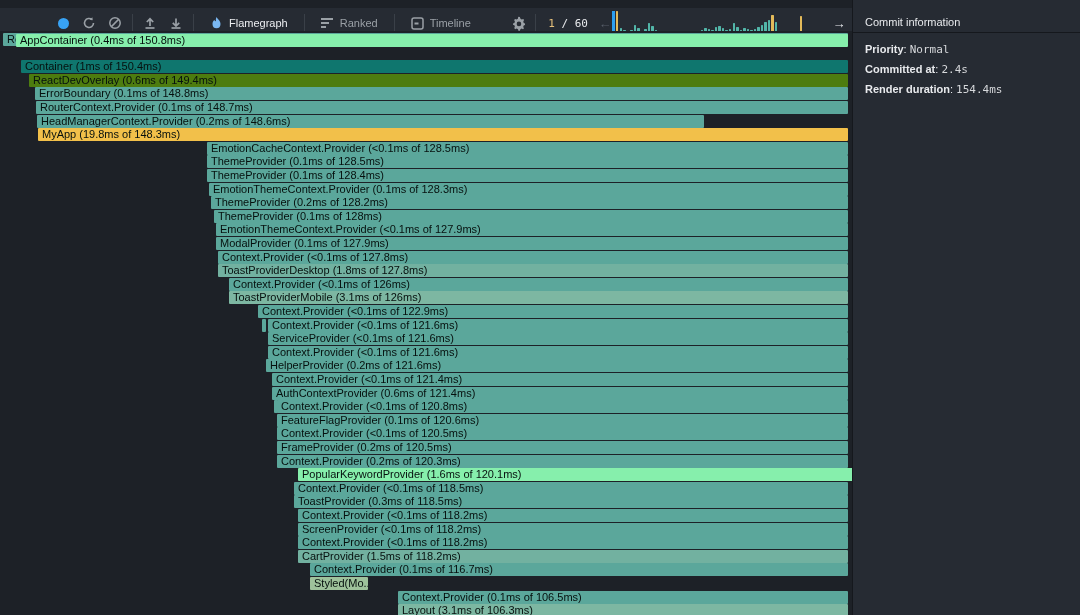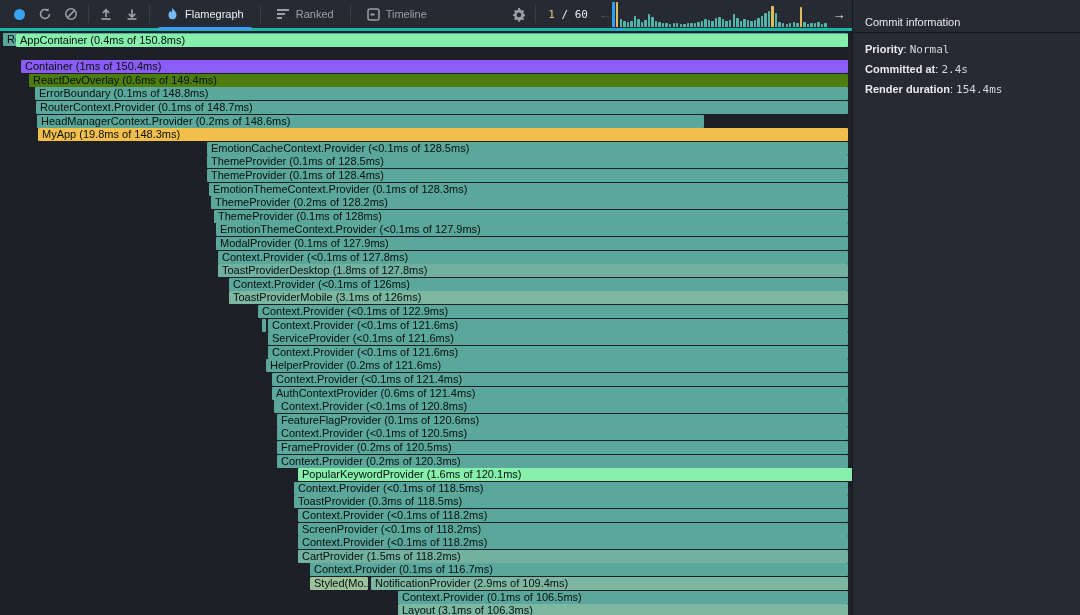--- a/index.html
+++ b/index.html
@@ -1,20 +1,20 @@
 <!DOCTYPE html>
 <html><head>
 <meta charset="utf-8">
 <style>
   * { margin:0; padding:0; box-sizing:border-box; }
   html,body { width:1080px; height:615px; overflow:hidden; background:#1d2127;
               font-family:"Liberation Sans", sans-serif; }
-  .toolbar { position:absolute; left:0; top:0; width:852px; height:31px;
-             background:#262b33; border-bottom:3px solid #14b8a6;
-             display:flex; align-items:center; }
+  .toolbar { position:absolute; left:0; top:8px; width:852px; height:31px;
+             background:#262b33; border-bottom:1px solid #14b8a6;
+             display:flex; align-items:center;padding-left:44px; }
   .tb-btn { display:flex; align-items:center; justify-content:center;
             width:26px; height:26px; cursor:pointer; }
   .record-dot { width:11px; height:11px; border-radius:50%; background:#38a3f5; }
   .divider { width:1px; height:18px; background:#3a4048; margin:0 4px; }
   .icon-svg { display:block; }
   .tab { display:flex; align-items:center; gap:6px; height:31px; padding:0 12px;
          position:relative; cursor:pointer; }
   .tab-label { font-size:11px; color:#9aa0a6; }
   .tab.selected .tab-label { color:#eceef1; }
   .tab-underline { position:absolute; left:4px; right:4px; bottom:0; height:3px;
@@ -186,21 +186,21 @@
       <div class="commit-bar" style="height: 3px; background: rgb(82, 181, 168);"></div>
       <div class="commit-bar" style="height: 4px; background: rgb(82, 181, 168);"></div>
     </div>
 
   <div class="nav-arrow" style="margin-right:4px">→</div>
 </div>
 
 <div class="flame">
     <div class="bar" style="top: 2px; left: 3px; width: 845px; background: rgb(91, 167, 155);">Root (1.2ms of 152.5ms)</div>
     <div class="bar" style="top: 3px; left: 16px; width: 832px; background: #86efac;">AppContainer (0.4ms of 150.8ms)</div>
-    <div class="bar" style="top: 29.2px; left: 21px; width: 827px; background: #8b5cf6;">Container (1ms of 150.4ms)</div>
+    <div class="bar" style="top: 29.2px; left: 21px; width: 827px; background: #0f766e;">Container (1ms of 150.4ms)</div>
     <div class="bar" style="top: 42.8px; left: 29px; width: 819px; background: #4d7c0f;">ReactDevOverlay (0.6ms of 149.4ms)</div>
     <div class="bar" style="top: 56.4px; left: 35px; width: 813px; background: rgb(91, 167, 155);">ErrorBoundary (0.1ms of 148.8ms)</div>
     <div class="bar" style="top: 70px; left: 36px; width: 812px; background: rgb(91, 167, 155);">RouterContext.Provider (0.1ms of 148.7ms)</div>
     <div class="bar" style="top: 83.6px; left: 37px; width: 667px; background: rgb(91, 167, 155);">HeadManagerContext.Provider (0.2ms of 148.6ms)</div>
     <div class="bar" style="top: 97.2px; left: 38px; width: 810px; background: rgb(242, 192, 74);">MyApp (19.8ms of 148.3ms)</div>
     <div class="bar" style="top: 110.8px; left: 207px; width: 641px; background: rgb(91, 167, 155);">EmotionCacheContext.Provider (&lt;0.1ms of 128.5ms)</div>
     <div class="bar" style="top: 124.4px; left: 207px; width: 641px; background: rgb(91, 167, 155);">ThemeProvider (0.1ms of 128.5ms)</div>
     <div class="bar" style="top: 138px; left: 207px; width: 641px; background: rgb(91, 167, 155);">ThemeProvider (0.1ms of 128.4ms)</div>
     <div class="bar" style="top: 151.6px; left: 209px; width: 639px; background: rgb(91, 167, 155);">EmotionThemeContext.Provider (0.1ms of 128.3ms)</div>
     <div class="bar" style="top: 165.2px; left: 211px; width: 637px; background: rgb(91, 167, 155);">ThemeProvider (0.2ms of 128.2ms)</div>
@@ -227,21 +227,20 @@
     <div class="bar" style="top: 423.6px; left: 277px; width: 571px; background: rgb(91, 167, 155);">Context.Provider (0.2ms of 120.3ms)</div>
     <div class="bar" style="top: 437.2px; left: 298px; width: 567px; background: #86efac;">PopularKeywordProvider (1.6ms of 120.1ms)</div>
     <div class="bar" style="top: 450.8px; left: 294px; width: 554px; background: rgb(91, 167, 155);">Context.Provider (&lt;0.1ms of 118.5ms)</div>
     <div class="bar" style="top: 464.4px; left: 294px; width: 554px; background: rgb(91, 167, 155);">ToastProvider (0.3ms of 118.5ms)</div>
     <div class="bar" style="top: 478px; left: 298px; width: 550px; background: rgb(91, 167, 155);">Context.Provider (&lt;0.1ms of 118.2ms)</div>
     <div class="bar" style="top: 491.6px; left: 298px; width: 550px; background: rgb(91, 167, 155);">ScreenProvider (&lt;0.1ms of 118.2ms)</div>
     <div class="bar" style="top: 505.2px; left: 298px; width: 550px; background: rgb(91, 167, 155);">Context.Provider (&lt;0.1ms of 118.2ms)</div>
     <div class="bar" style="top: 518.8px; left: 298px; width: 550px; background: rgb(114, 177, 160);">CartProvider (1.5ms of 118.2ms)</div>
     <div class="bar" style="top: 532.4px; left: 310px; width: 538px; background: rgb(91, 167, 155);">Context.Provider (0.1ms of 116.7ms)</div>
     <div class="bar" style="top: 546px; left: 310px; width: 58px; background: rgb(158, 194, 155);">Styled(Mo...</div>
-    <div class="bar" style="top: 546px; left: 371px; width: 477px; background: rgb(125, 183, 162);">NotificationProvider (2.9ms of 109.4ms)</div>
     <div class="bar" style="top: 559.6px; left: 398px; width: 450px; background: rgb(91, 167, 155);">Context.Provider (0.1ms of 106.5ms)</div>
     <div class="bar" style="top: 573.2px; left: 398px; width: 450px; background: rgb(125, 183, 162);">Layout (3.1ms of 106.3ms)</div>
   </div>
 
 <div class="panel">
   <div class="panel-header">
     <span class="panel-title">Commit information</span>
   </div>
   <div class="panel-body">
     <div class="field">

